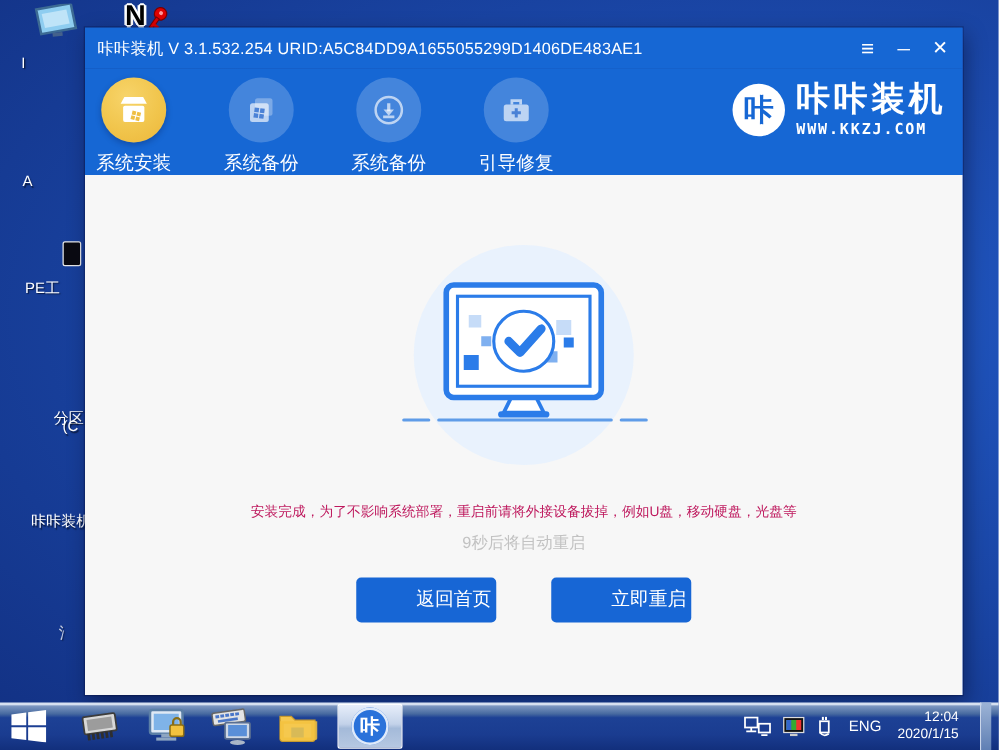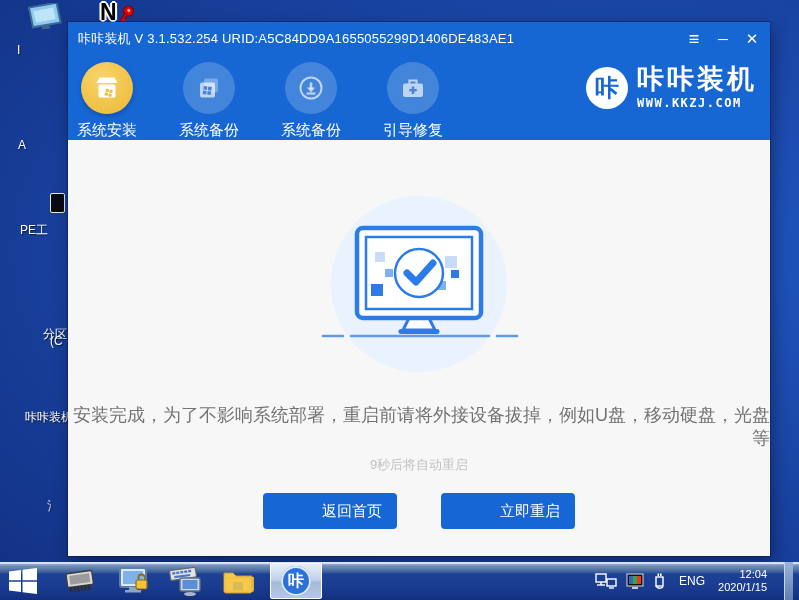--- a/index.html
+++ b/index.html
@@ -49,24 +49,24 @@
   .logo { position:absolute; right:13px; top:11px; display:flex; align-items:center; gap:9px; }
   .logo-badge { width:42px; height:42px; border-radius:50%; background:#fff;
     display:flex; align-items:center; justify-content:center;
     color:#1667d4; font-size:24px; font-weight:bold; }
   .logo-name { color:#fff; font-size:27px; font-weight:bold; letter-spacing:3px; line-height:1; }
   .logo-site { color:#fff; font-size:12px; font-weight:bold; letter-spacing:1.5px;
     font-family:"DejaVu Sans Mono",monospace; margin-top:3px; }
 
   .content { flex:1; background:#f7f7f7; display:flex; flex-direction:column; align-items:center; }
   .illo { margin-top:50px; }
-  .msg { margin-top:26px; color:#737373; font-size:18px; line-height:1.25; text-align:right; }
+  .msg { margin-top:26px; color:#be185d; font-size:11px; line-height:1.25; text-align:center; }
   .countdown { margin-top:7px; color:#c2c2c2; font-size:13px; }
   .btn-row { margin-top:19px; display:flex; gap:44px; }
-  .btn { width:134px; height:36px; background:#1766d5; color:#fff; border:none;
+  .btn { width:112px; height:36px; background:#1766d5; color:#fff; border:none;
     border-radius:4px; font-size:15px; font-family:inherit; cursor:pointer;
     display:flex; align-items:center; justify-content:center;padding-left:44px; }
 
   
   .taskbar { position:absolute; left:0; bottom:0; width:799px; height:38px;
     background:linear-gradient(180deg,#d6e0f0 0%,#d6e0f0 5%,#7e98c2 7%,#46699f 24%,#1d4195 32%,#1a3c90 68%,#122f7c 100%);
     display:flex; align-items:center; }
   .tb-btn { height:38px; display:flex; align-items:center; justify-content:center; cursor:pointer; }
   .tb-start { width:46px; }
   .tb-icon { width:44px; }

